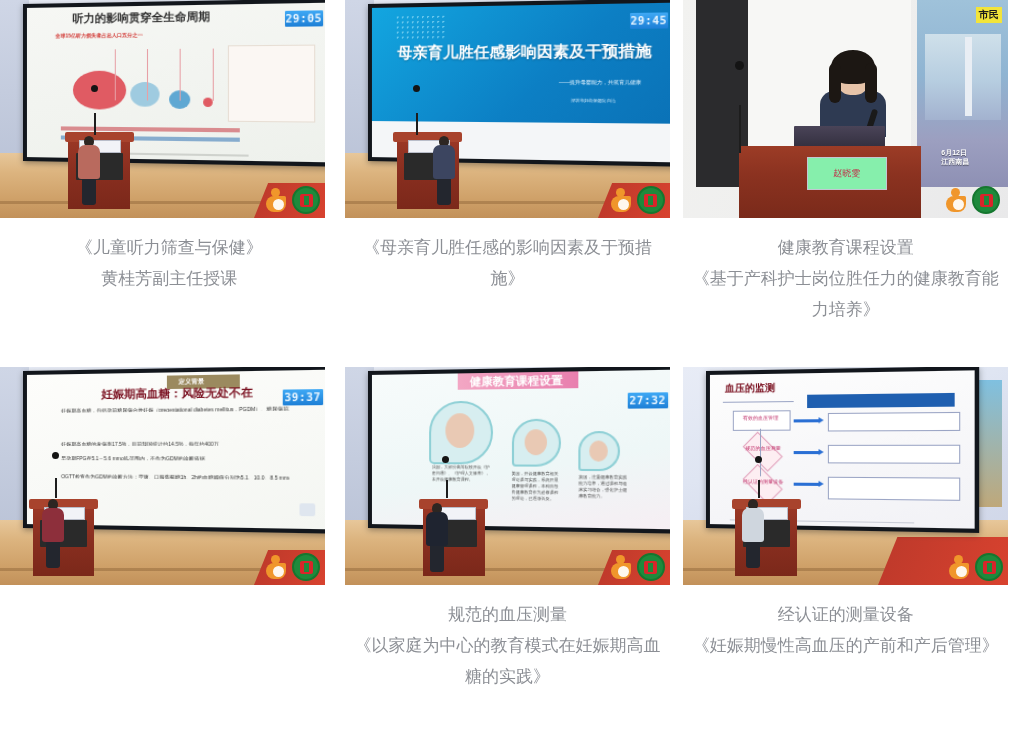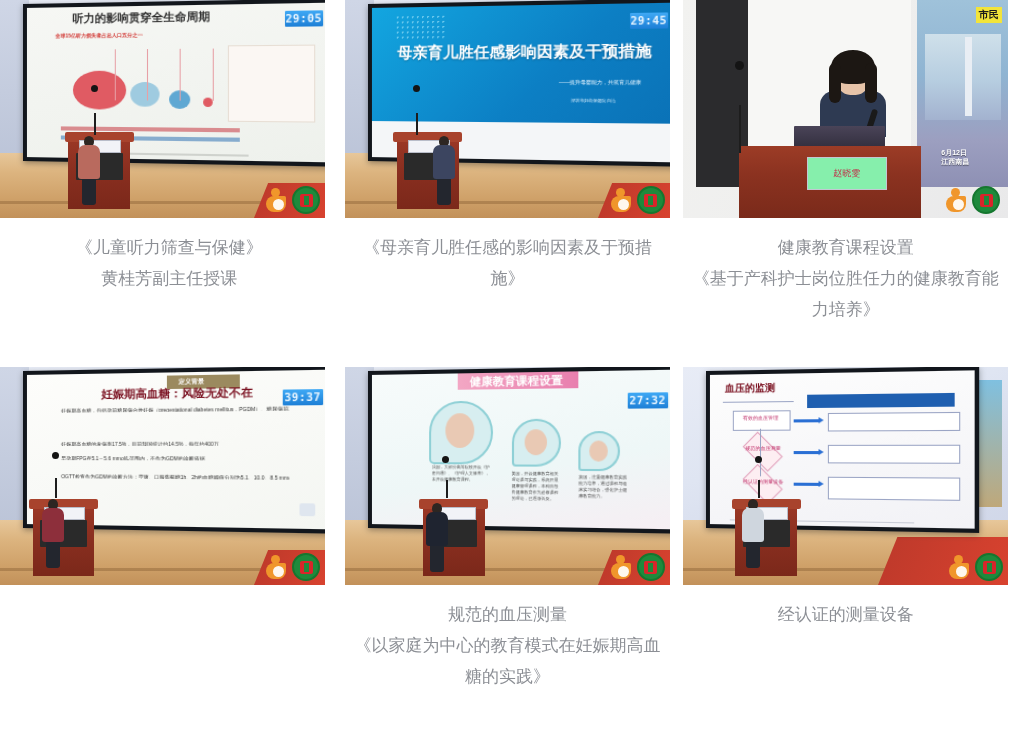--- a/index.html
+++ b/index.html
@@ -518,16 +518,17 @@
               <div class="o-cut"></div>
           </div>
           <div class="wm-green">
               <div class="g-inner"></div>
             </div>
         </div>
       </div>
     </div>
     <div class="caption">
       <span class="ln">经认证的测量设备</span>
+      <span class="ln sub">《妊娠期慢性高血压的产前和产后管理》</span>
     </div>
   </div>
 
 </div>
 
 </body></html>

